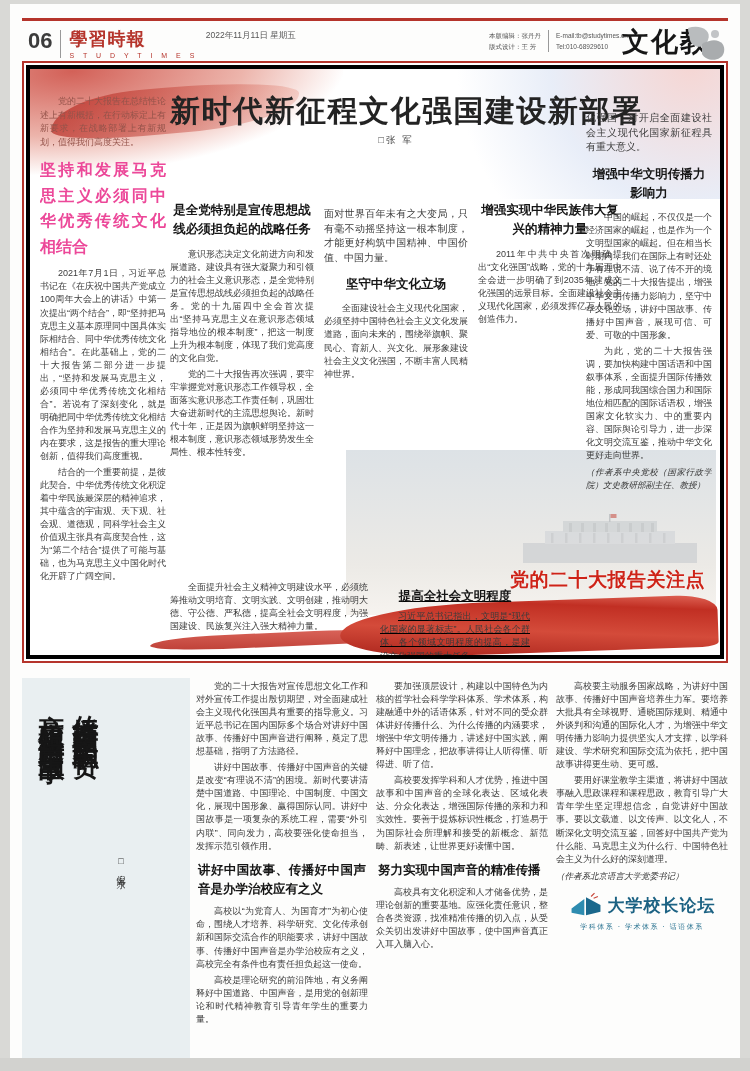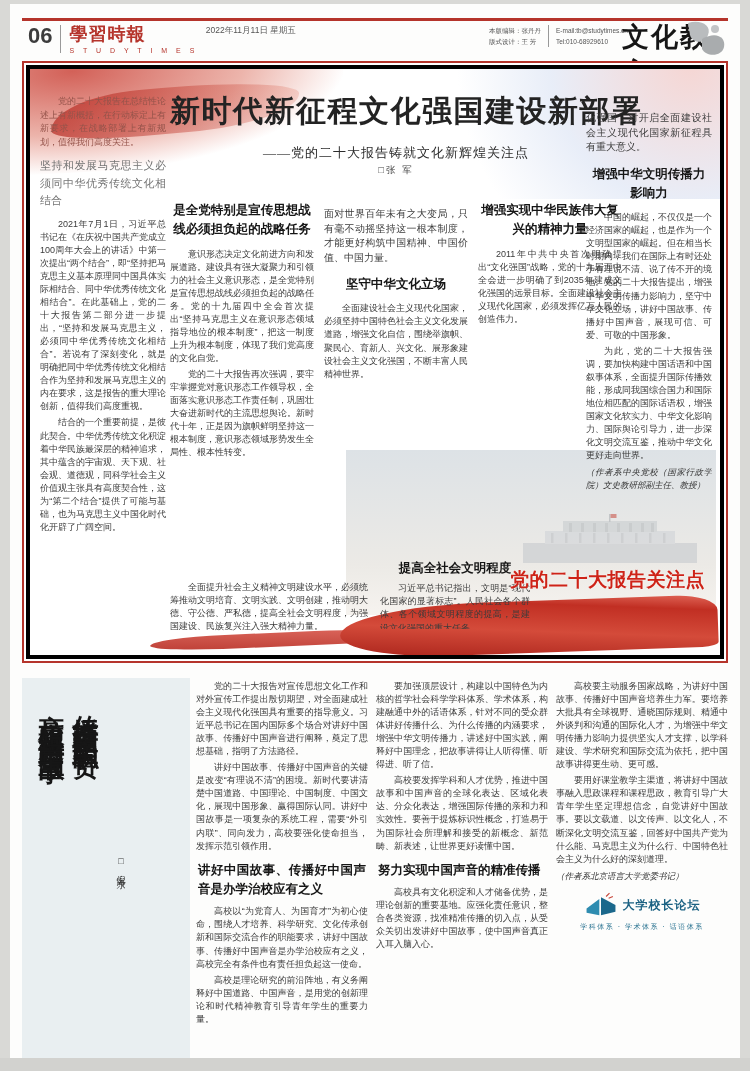--- a/index.html
+++ b/index.html
@@ -1,19 +1,19 @@
 <!DOCTYPE html>
 <html><head>
 <meta charset="utf-8">
 <style>
   html,body{margin:0;padding:0;}
   body{width:750px;height:1071px;background:#d9d9d6;font-family:"Liberation Sans",sans-serif;position:relative;overflow:hidden;}
   .page{position:absolute;left:10px;top:4px;width:730px;height:1054px;background:#fdfdfc;}
   
-  .hdr{position:absolute;left:12px;top:14px;width:706px;border-top:3px solid #b5342b;}
+  .hdr{position:absolute;left:12px;top:14px;width:706px;border-top:3px solid #b5342b;padding-top:5px;}
   .hdr-row{display:flex;align-items:flex-start;position:relative;height:42px;}
   .pagenum{font-size:22px;font-weight:bold;color:#3c3c3c;margin:2px 6px 0 6px;}
   .hdr-div{width:1px;background:#999;height:28px;margin:4px 8px 0 2px;}
   .masthead{margin-top:1px;}
   .masthead-cn{font-family:"Liberation Serif",serif;font-size:18px;font-weight:900;color:#b5342b;letter-spacing:1px;}
   .masthead-en{font-size:7px;color:#b5342b;letter-spacing:3.5px;margin-top:1px;}
   .hdr-date{font-size:8.5px;color:#555;margin:4px 0 0 8px;}
   .ed-block{position:absolute;left:460px;top:4px;display:flex;font-size:6.5px;color:#555;line-height:1.7;}
   .ed-col{padding:0 7px;}
   .ed-col+.ed-col{border-left:1px solid #999;}
@@ -24,47 +24,47 @@
   .mainbox{position:absolute;left:12px;top:57px;width:702px;height:598px;border:2px solid #b5342b;background:#fff;}
   .mainbox-inner{position:absolute;inset:2px;border:4px solid #000000;overflow:hidden;}
   .deco-flag{position:absolute;left:-15px;top:-12px;width:330px;height:110px;background:radial-gradient(ellipse at 18% 8%,rgba(196,44,32,.75),rgba(214,90,70,.45) 45%,transparent 72%);transform:rotate(-3deg);z-index:0;}
   .deco-flag2{position:absolute;left:20px;top:18px;width:250px;height:46px;background:linear-gradient(100deg,rgba(178,30,22,.65),rgba(230,130,110,.25));border-radius:40% 60% 50% 40%/80% 40% 70% 30%;transform:rotate(-5deg);z-index:0;}
   .deco-pastel{position:absolute;right:-20px;top:-20px;width:330px;height:150px;background:radial-gradient(circle at 85% 10%,rgba(238,180,175,.55),rgba(190,205,235,.35) 45%,transparent 75%);z-index:0;}
   .deco-sky{position:absolute;right:4px;bottom:40px;width:370px;height:165px;background:linear-gradient(180deg,#dde2e6,#eceae6 70%,#f6f3ef);z-index:0;}
   .ribbon1{position:absolute;left:310px;right:2px;bottom:2px;height:52px;background:linear-gradient(4deg,#a8221a,#d44b3a 45%,#c12f23 80%,#e2685a);border-radius:70% 20% 8% 55%/100% 55% 18% 85%;transform:rotate(-2deg);z-index:1;}
   .ribbon2{position:absolute;left:120px;right:330px;bottom:8px;height:14px;background:linear-gradient(3deg,#b5281e,#d8564a);border-radius:50% 50% 20% 60%/90% 80% 30% 70%;transform:rotate(-2.5deg);opacity:.9;z-index:1;}
   .col-left{position:absolute;left:10px;top:26px;width:126px;height:556px;overflow:hidden;z-index:2;}
   .intro{font-size:9px;line-height:1.5;text-align:justify;text-indent:2em;color:#94534a;margin:0 0 8px;}
-  .lheading{font-size:11px;font-weight:400;line-height:1.6;color:#737373;text-align:justify;margin:0 0 8px;font-family:"Liberation Serif",serif;}
+  .lheading{font-size:16px;font-weight:700;line-height:1.6;color:#ec4899;text-align:justify;margin:0 0 8px;font-family:"Liberation Serif",serif;}
   .para{font-size:9px;line-height:1.45;text-align:justify;text-indent:2em;color:#3b3b3b;margin:0 0 3px;}
   .para-nind{font-size:10px;line-height:1.45;text-align:justify;color:#3b3b3b;margin:16px 0 3px;}
   .headzone{position:absolute;left:140px;top:22px;width:452px;z-index:2;text-align:center;}
   .headline{font-size:30px;font-weight:900;color:#232323;letter-spacing:1.5px;font-family:"Liberation Serif",serif;white-space:nowrap;}
   .subtitle{font-size:13px;color:#2c2c2c;margin-top:12px;letter-spacing:1px;font-family:"Liberation Serif",serif;}
   .mauthor{font-size:9.5px;color:#444;margin-top:2px;letter-spacing:2px;}
   .midcols{position:absolute;left:140px;top:122px;width:452px;height:388px;display:flex;gap:10px;z-index:2;}
   .mcol{flex:1;overflow:hidden;}
   .subhead{font-weight:900;font-size:12.5px;text-align:center;margin:10px 2px 8px;line-height:1.55;color:#161616;font-family:"Liberation Serif",serif;}
   .overflow-block{position:absolute;left:140px;top:512px;width:198px;height:74px;overflow:hidden;z-index:2;}
-  .civil-block{position:absolute;left:350px;top:490px;width:150px;height:70px;overflow:hidden;z-index:2;}
+  .civil-block{position:absolute;left:350px;top:518px;width:150px;height:70px;overflow:hidden;z-index:2;text-decoration:underline;}
   .civil-block .subhead{margin:0 0 4px;}
   .col-right{position:absolute;right:8px;top:26px;width:126px;height:486px;overflow:hidden;z-index:2;}
   .note{font-size:8.5px;color:#333;font-style:italic;text-align:justify;margin-top:4px;line-height:1.5;}
   .feature{position:absolute;right:10px;bottom:62px;width:200px;z-index:2;text-align:left;}
   .hall{opacity:.55;display:block;margin:0 auto 2px;}
   .feature-label{font-size:19px;font-weight:900;color:#ce2318;letter-spacing:.5px;white-space:nowrap;font-family:"Liberation Serif",serif;text-shadow:0 0 2px rgba(255,255,255,.8);}
   
   .btitle-block{position:absolute;left:12px;top:674px;width:168px;height:380px;background:#e9eff1;}
   .vline{position:absolute;writing-mode:vertical-rl;text-orientation:upright;font-family:"Liberation Serif",serif;font-weight:900;color:#161616;font-size:26px;letter-spacing:4px;}
   .vauthor{position:absolute;left:92px;top:178px;writing-mode:vertical-rl;text-orientation:upright;font-size:9px;color:#333;letter-spacing:2px;}
   .bcol{position:absolute;top:676px;width:172px;height:380px;overflow:hidden;}
   .bsub{font-weight:900;font-size:12.5px;line-height:1.55;color:#161616;margin:8px 2px 6px;text-align:justify;font-family:"Liberation Serif",serif;}
   .logo-block{margin-top:10px;text-align:center;}
   .logo-row{display:flex;align-items:center;justify-content:center;gap:5px;}
-  .logo-name{font-size:12px;font-weight:900;color:#1c6283;letter-spacing:1px;font-family:"Liberation Serif",serif;}
+  .logo-name{font-size:17px;font-weight:900;color:#1c6283;letter-spacing:1px;font-family:"Liberation Serif",serif;}
   .logo-tag{font-size:7px;color:#2a7391;letter-spacing:1.5px;margin-top:4px;}
   .bottom-strip{position:absolute;left:0;right:0;bottom:0;height:13px;background:#d2d2cf;}
 </style>
 </head>
 <body>
 
 <div class="page">
 
   <div class="hdr">
     <div class="hdr-row">
@@ -104,55 +104,54 @@
 
       <div class="col-left">
         <p class="intro">党的二十大报告在总结性论述上有新概括，在行动标定上有新要求，在战略部署上有新规划，值得我们高度关注。</p>
         <div class="lheading">坚持和发展马克思主义必须同中华优秀传统文化相结合</div>
         <p class="para">2021年7月1日，习近平总书记在《在庆祝中国共产党成立100周年大会上的讲话》中第一次提出“两个结合”，即“坚持把马克思主义基本原理同中国具体实际相结合、同中华优秀传统文化相结合”。在此基础上，党的二十大报告第二部分进一步提出，“坚持和发展马克思主义，必须同中华优秀传统文化相结合”。若说有了深刻变化，就是明确把同中华优秀传统文化相结合作为坚持和发展马克思主义的内在要求，这是报告的重大理论创新，值得我们高度重视。</p>
         <p class="para">结合的一个重要前提，是彼此契合。中华优秀传统文化积淀着中华民族最深层的精神追求，其中蕴含的宇宙观、天下观、社会观、道德观，同科学社会主义价值观主张具有高度契合性，这为“第二个结合”提供了可能与基础，也为马克思主义中国化时代化开辟了广阔空间。</p>
       </div>
 
       <div class="headzone">
         <div class="headline">新时代新征程文化强国建设新部署</div>
-        <div class="subtitle">——党的二十大报告铸就文化新辉煌关注点</div>
         <div class="mauthor">□张 军</div>
       </div>
 
       <div class="midcols">
         <div class="mcol">
           <div class="subhead">是全党特别是宣传思想战线必须担负起的战略任务</div>
           <p class="para">意识形态决定文化前进方向和发展道路。建设具有强大凝聚力和引领力的社会主义意识形态，是全党特别是宣传思想战线必须担负起的战略任务。党的十九届四中全会首次提出“坚持马克思主义在意识形态领域指导地位的根本制度”，把这一制度上升为根本制度，体现了我们党高度的文化自觉。</p>
           <p class="para">党的二十大报告再次强调，要牢牢掌握党对意识形态工作领导权，全面落实意识形态工作责任制，巩固壮大奋进新时代的主流思想舆论。新时代十年，正是因为旗帜鲜明坚持这一根本制度，意识形态领域形势发生全局性、根本性转变。</p>
         </div>
         <div class="mcol">
           <p class="para-nind">面对世界百年未有之大变局，只有毫不动摇坚持这一根本制度，才能更好构筑中国精神、中国价值、中国力量。</p>
           <div class="subhead">坚守中华文化立场</div>
-          <p class="para">全面建设社会主义现代化国家，必须坚持中国特色社会主义文化发展道路，增强文化自信，围绕举旗帜、聚民心、育新人、兴文化、展形象建设社会主义文化强国，不断丰富人民精神世界。</p>
+          <p class="para">全面建设社会主义现代化国家，必须坚持中国特色社会主义文化发展道路，面向未来的，围绕举旗帜、聚民心、育新人、兴文化、展形象建设社会主义文化强国，不断丰富人民精神世界。</p>
         </div>
         <div class="mcol">
           <div class="subhead">增强实现中华民族伟大复兴的精神力量</div>
           <p class="para">2011年中共中央首次明确提出“文化强国”战略，党的十九届五中全会进一步明确了到2035年建成文化强国的远景目标。全面建设社会主义现代化国家，必须发挥亿万人民的创造伟力。</p>
         </div>
       </div>
 
       <div class="overflow-block">
         <p class="para">全面提升社会主义精神文明建设水平，必须统筹推动文明培育、文明实践、文明创建，推动明大德、守公德、严私德，提高全社会文明程度，为强国建设、民族复兴注入强大精神力量。</p>
       </div>
 
       <div class="civil-block">
         <div class="subhead">提高全社会文明程度</div>
         <p class="para">习近平总书记指出，文明是“现代化国家的显著标志”。人民社会各个群体、各个领域文明程度的提高，是建设文化强国的重大任务。</p>
       </div>
 
       <div class="col-right">
         <p class="para-nind">化强国，对开启全面建设社会主义现代化国家新征程具有重大意义。</p>
         <div class="subhead">增强中华文明传播力影响力</div>
         <p class="para">中国的崛起，不仅仅是一个经济国家的崛起，也是作为一个文明型国家的崛起。但在相当长时期内，我们在国际上有时还处于有理说不清、说了传不开的境地。党的二十大报告提出，增强中华文明传播力影响力，坚守中华文化立场，讲好中国故事、传播好中国声音，展现可信、可爱、可敬的中国形象。</p>
-        <p class="para">为此，党的二十大报告强调，要加快构建中国话语和中国叙事体系，全面提升国际传播效能，形成同我国综合国力和国际地位相匹配的国际话语权，增强国家文化软实力、中华文化影响力、国际舆论引导力，进一步深化文明交流互鉴，推动中华文化更好走向世界。</p>
+        <p class="para">为此，党的二十大报告强调，要加快构建中国话语和中国叙事体系，全面提升国际传播效能，形成同我国综合国力和国际地位相匹配的国际话语权，增强国家文化软实力、中的重要内容、国际舆论引导力，进一步深化文明交流互鉴，推动中华文化更好走向世界。</p>
         <p class="note">（作者系中央党校（国家行政学院）文史教研部副主任、教授）</p>
       </div>
 
       <div class="feature">
         <svg class="hall" width="190" height="52" viewBox="0 0 190 52">
           <rect x="8" y="30" width="174" height="20" fill="#c3c7cb"></rect>
           <rect x="30" y="18" width="130" height="13" fill="#ced2d6"></rect>
           <rect x="48" y="8" width="94" height="11" fill="#c6cace"></rect>
           <rect x="54" y="10" width="3" height="9" fill="#b2b6ba"></rect>
             <rect x="66" y="10" width="3" height="9" fill="#b2b6ba"></rect>

